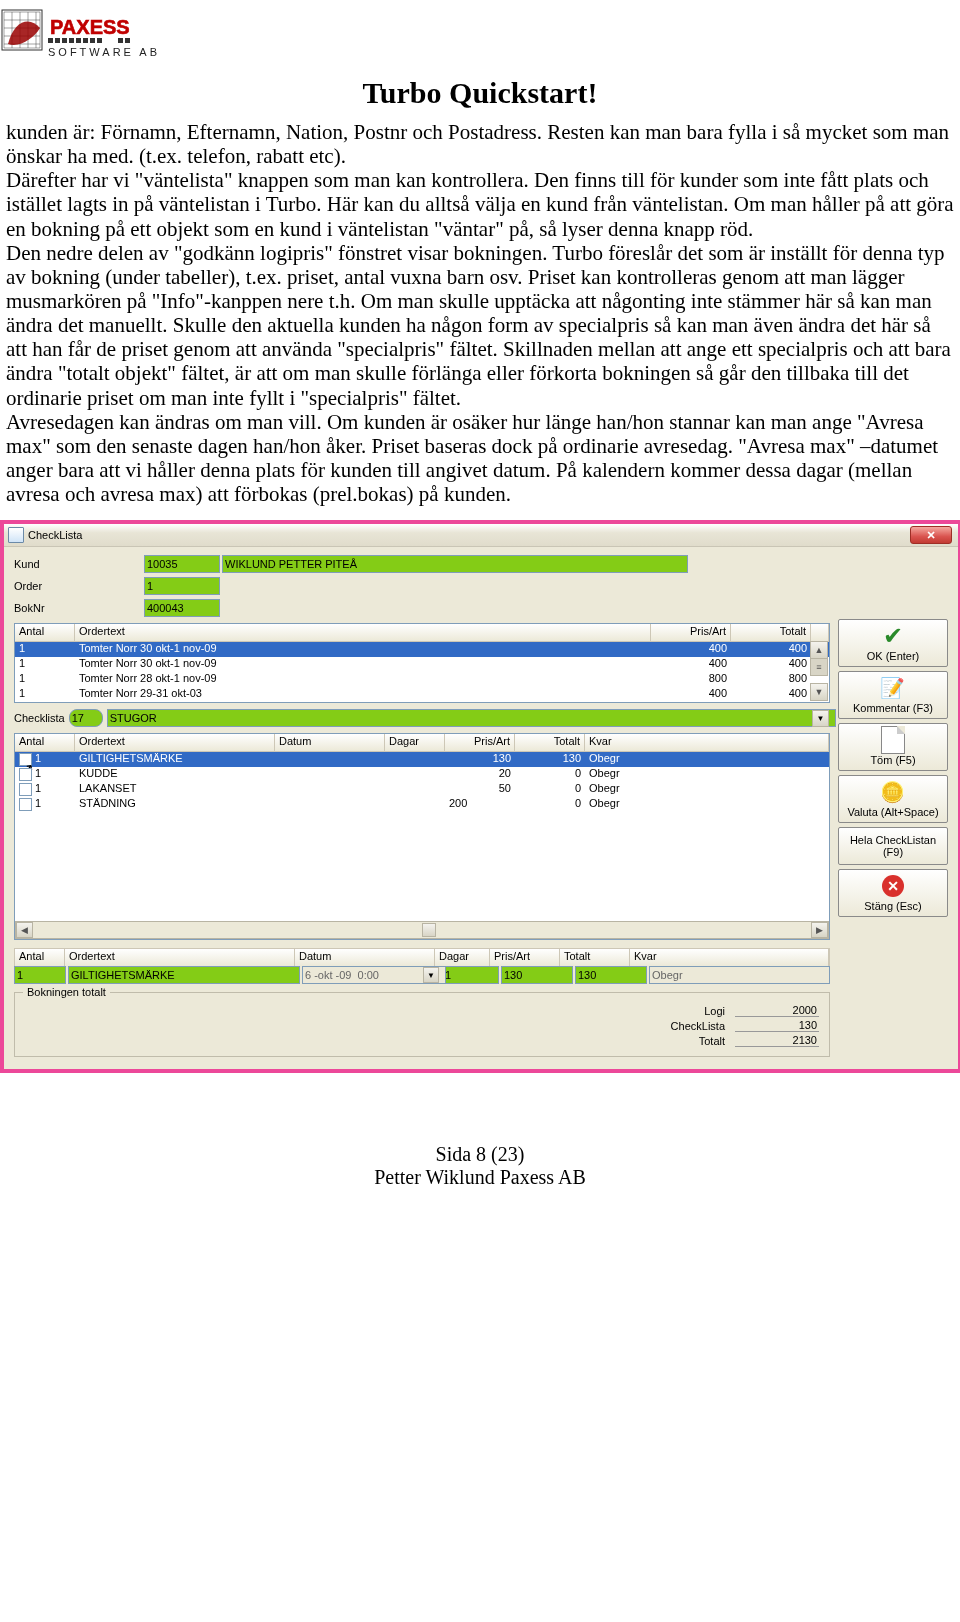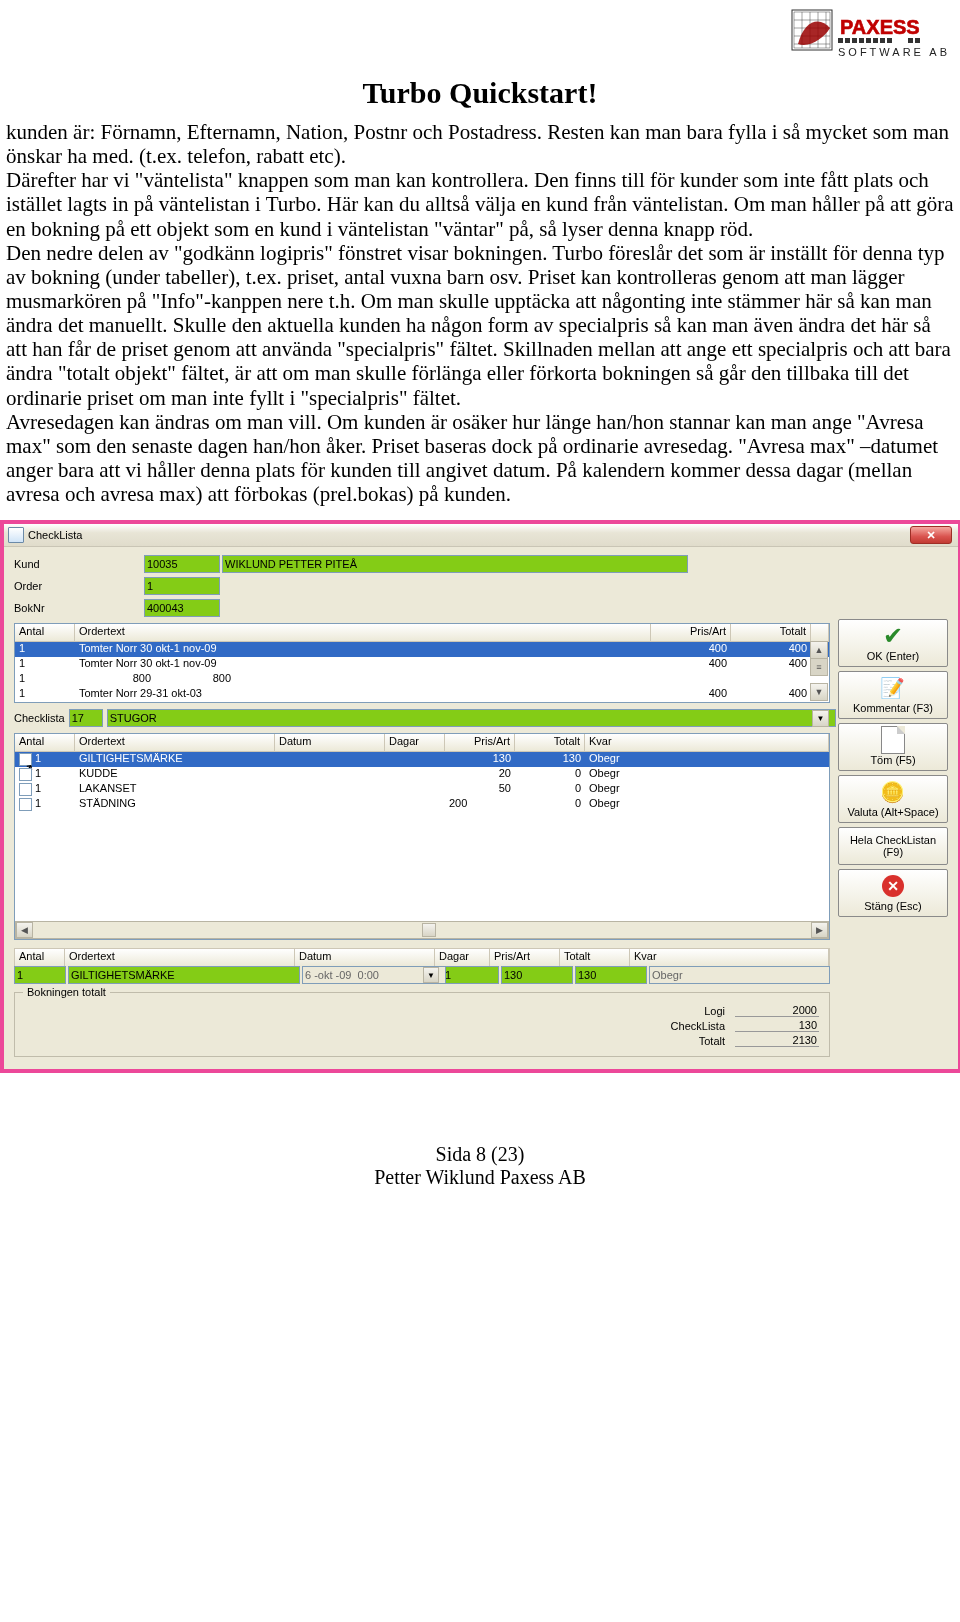--- a/index.html
+++ b/index.html
@@ -5,21 +5,21 @@
 body {
   margin: 0;
   background: #fff;
   font-family: "Times New Roman", serif;
   width: 960px;
 }
 .page {
   padding: 0;
 }
 .logo-block {
-  text-align: right;
+  text-align: left;
   padding-top: 8px;
 }
 .logo-svg {
   display: inline-block;
 }
 .heading {
   text-align: center;
   font-family: "Times New Roman", serif;
   font-weight: bold;
   font-size: 30px;
@@ -253,40 +253,41 @@
                 </div>
                 <div class="grid-row">
                   <div style="width:60px">1</div>
                   <div style="flex:1">Tomter Norr  30 okt-1 nov-09</div>
                   <div style="width:80px;text-align:right">400</div>
                   <div style="width:80px;text-align:right">400</div>
                   <div style="width:18px"></div>
                 </div>
                 <div class="grid-row">
                   <div style="width:60px">1</div>
+                  <div style="flex:1">Tomter Norr  28 okt-1 nov-09</div>
                   <div style="width:80px;text-align:right">800</div>
                   <div style="width:80px;text-align:right">800</div>
                   <div style="width:18px"></div>
                 </div>
                 <div class="grid-row">
                   <div style="width:60px">1</div>
                   <div style="flex:1">Tomter Norr  29-31 okt-03</div>
                   <div style="width:80px;text-align:right">400</div>
                   <div style="width:80px;text-align:right">400</div>
                   <div style="width:18px"></div>
                 </div>
               </div>
             <div class="scrollarrow" style="top:17px">▲</div>
             <div class="scrollarrow" style="top:34px;background:#d8d5c6">≡</div>
             <div class="scrollarrow" style="bottom:1px">▼</div>
           </div>
 
           <div class="mid-row">
             <span>Checklista</span>
-            <input class="inp" style="width: 28px;" value="17">
+            <input class="inp" style="width: 28px; border-radius: 8px;" value="17">
             <div style="flex:1;position:relative">
               <input class="inp" style="width: 100%;" value="STUGOR">
               <span style="position:absolute;right:1px;top:1px;width:15px;height:15px;background:linear-gradient(#f4f3ee,#d8d5c6);border:1px solid #b8b4a3;display:flex;align-items:center;justify-content:center;font-size:8px">▼</span>
             </div>
           </div>
 
           <div class="grid" style="height:205px;position:relative">
             <div class="grid-head">
               <div style="width:60px">Antal</div>
               <div style="width:200px">Ordertext</div>

